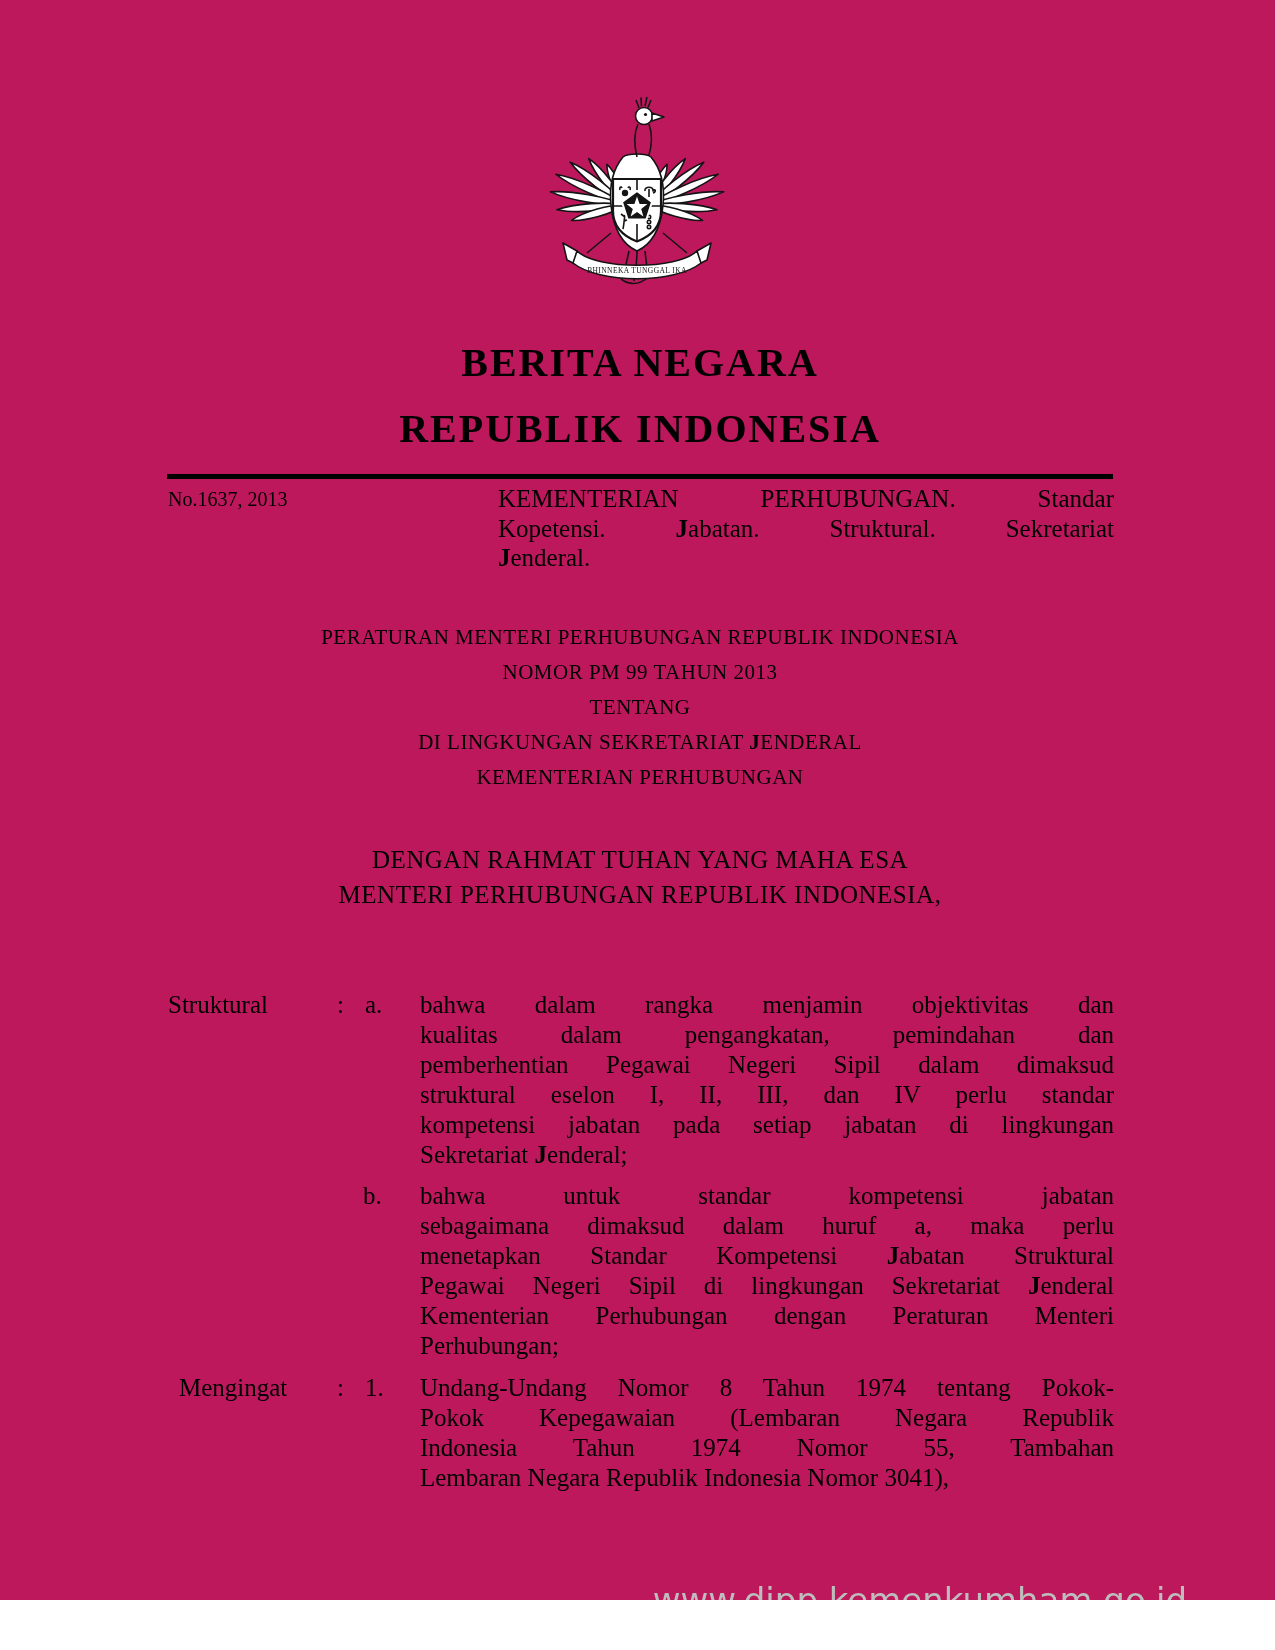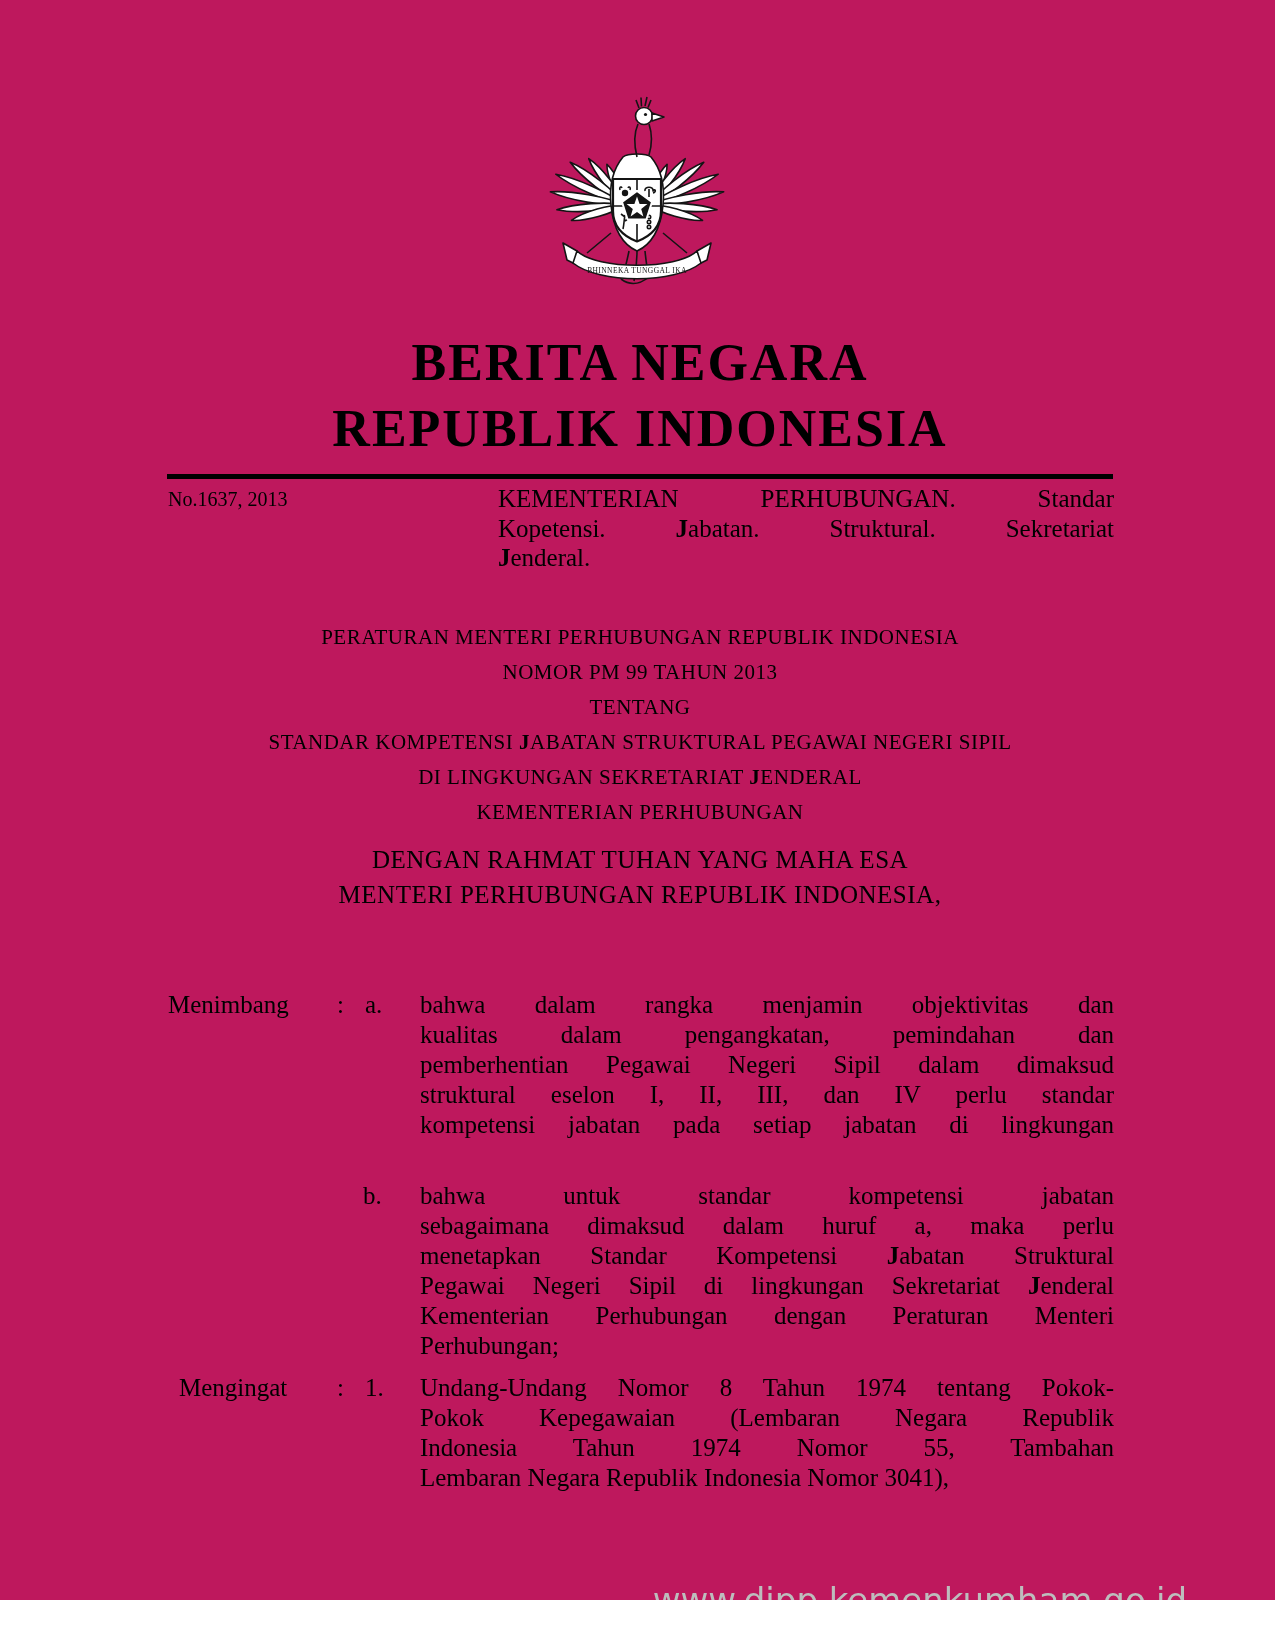--- a/index.html
+++ b/index.html
@@ -7,21 +7,21 @@
   body { font-family:"Liberation Serif", serif; color:#000; }
   .page { position:relative; width:1275px; height:1600px; background:#be185d; overflow:hidden; margin:0 auto; }
   .abs { position:absolute; }
 
   
   .emblem { left:549px; top:93px; width:176px; height:197px; }
   .emblem svg { display:block; }
 
   
   .masthead { left:167px; top:330px; width:946px; text-align:center;
-              font-weight:bold; font-size:52px; line-height:66px; letter-spacing:2px; }
+              font-weight:bold; font-size:40px; line-height:66px; letter-spacing:2px; }
   .rule { left:167px; top:474px; width:946px; height:5px; background:#000; }
 
   
   .gazette-no { left:168px; top:484px; font-size:20px; line-height:30px; }
   .subject { left:498px; top:484px; width:616px; font-size:25px; line-height:29.5px; }
 
   
   .jline { text-align:justify; text-align-last:justify; white-space:normal; }
   .jline.last { text-align-last:left; }
 
@@ -126,40 +126,40 @@
   <div class="abs subject">
       <div class="jline">KEMENTERIAN PERHUBUNGAN. Standar</div>
       <div class="jline">Kopetensi. <span class="bj">J</span>abatan. Struktural. Sekretariat</div>
       <div class="jline last"><span class="bj">J</span>enderal.</div>
     </div>
 
   <div class="abs headings">
       <div class="jline">PERATURAN MENTERI PERHUBUNGAN REPUBLIK INDONESIA</div>
       <div class="jline">NOMOR PM 99 TAHUN 2013</div>
       <div class="jline">TENTANG</div>
-      <div class="jline">STANDAR KOMPETENSI <span class="bj">J</span>ABATAN STRUKTURAL PEGAWAI NEGERI SIPIL</div>
       <div class="jline">DI LINGKUNGAN SEKRETARIAT <span class="bj">J</span>ENDERAL</div>
       <div class="jline last">KEMENTERIAN PERHUBUNGAN</div>
     </div>
 
   <div class="abs preamble">
       <div class="jline">DENGAN RAHMAT TUHAN YANG MAHA ESA</div>
       <div class="jline last">MENTERI PERHUBUNGAN REPUBLIK INDONESIA,</div>
     </div>
 
-  <div class="abs clabel" style="left:168px; top:990px;">Menimbang</div>
+  <div class="abs clabel" style="left:168px; top:990px;">Struktural</div>
   <div class="abs ccolon" style="left:337px; top:990px;">:</div>
 
   <div class="abs cmarker" style="left:365px; top:990px;">a.</div>
   <div class="abs clause-text" style="left:420px; top:990px;">
       <div class="jline">bahwa dalam rangka menjamin objektivitas dan</div>
       <div class="jline">kualitas dalam pengangkatan, pemindahan dan</div>
       <div class="jline">pemberhentian Pegawai Negeri Sipil dalam dimaksud</div>
       <div class="jline">struktural eselon I, II, III, dan IV perlu standar</div>
       <div class="jline">kompetensi jabatan pada setiap jabatan di lingkungan</div>
+      <div class="jline last">Sekretariat <span class="bj">J</span>enderal;</div>
     </div>
 
   <div class="abs cmarker" style="left:363px; top:1181px;">b.</div>
   <div class="abs clause-text" style="left:420px; top:1181px;">
       <div class="jline">bahwa untuk standar kompetensi jabatan</div>
       <div class="jline">sebagaimana dimaksud dalam huruf a, maka perlu</div>
       <div class="jline">menetapkan Standar Kompetensi <span class="bj">J</span>abatan Struktural</div>
       <div class="jline">Pegawai Negeri Sipil di lingkungan Sekretariat <span class="bj">J</span>enderal</div>
       <div class="jline">Kementerian Perhubungan dengan Peraturan Menteri</div>
       <div class="jline last">Perhubungan;</div>

